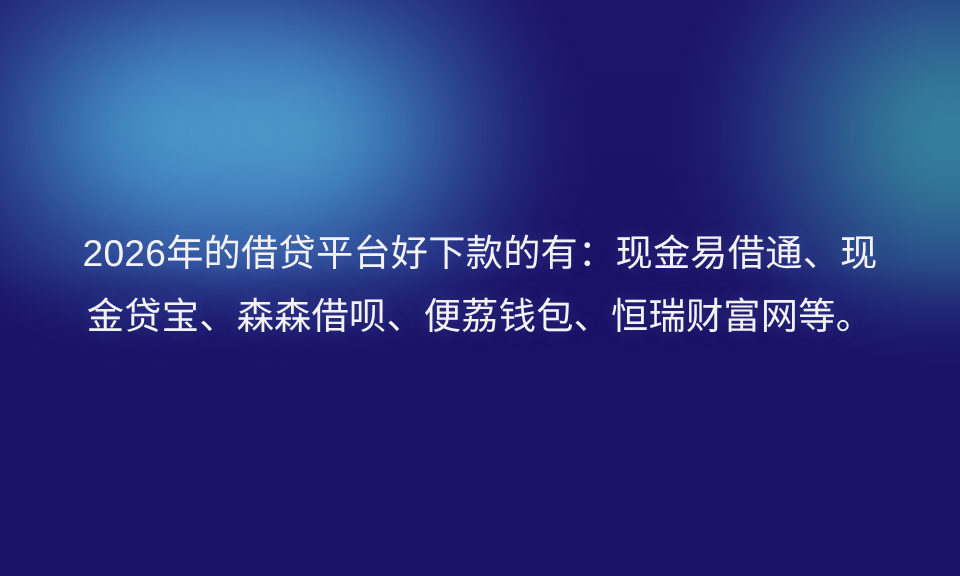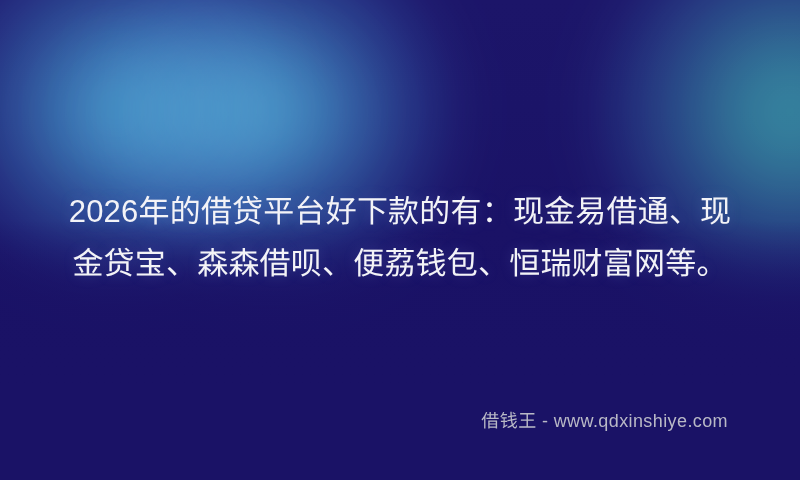--- a/index.html
+++ b/index.html
@@ -154,17 +154,16 @@
   <div class="glow glow-bridge"></div>
   <div class="glow glow-b"></div>
   <div class="glow glow-c"></div>
 
   <div class="bg-veil"></div>
 
   <div class="content">
 
     <div class="headline">2026年的借贷平台好下款的有：现金易借通、现金贷宝、森森借呗、便荔钱包、恒瑞财富网等。</div>
 
-    <div class="watermark">借钱王 - www.qdxinshiye.com</div>
 
   </div>
 
 </div>
 
 </body></html>

